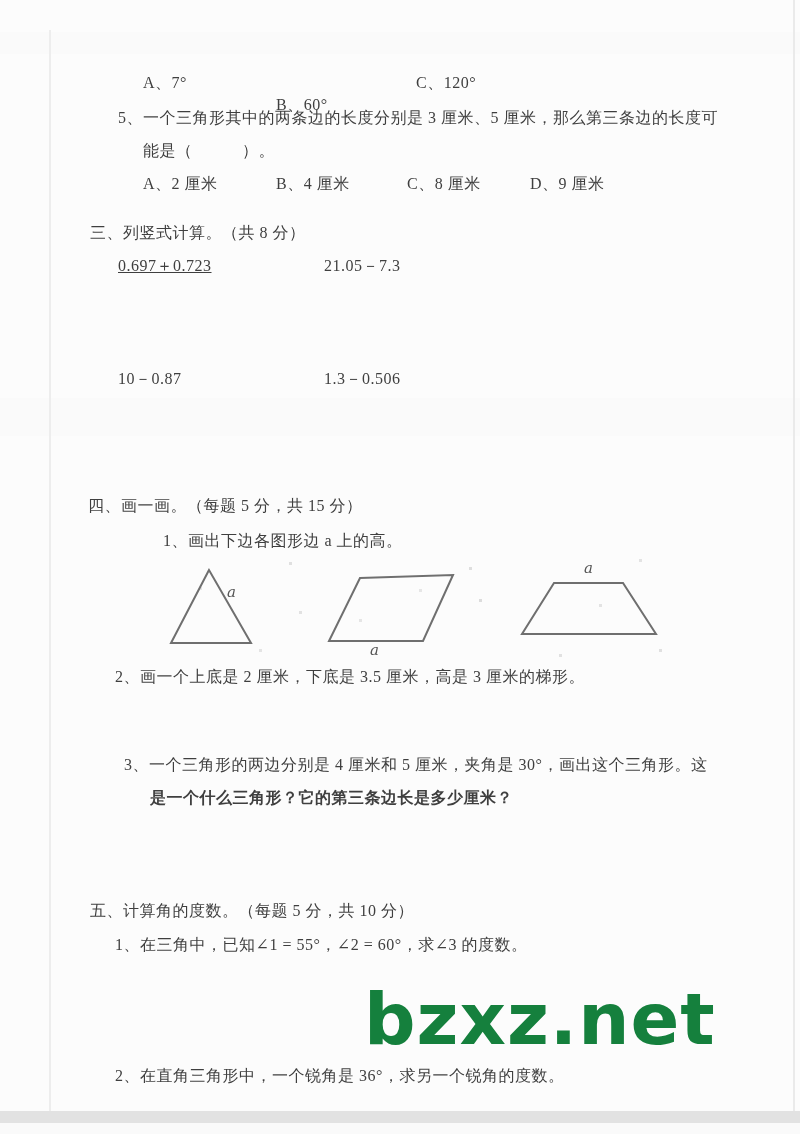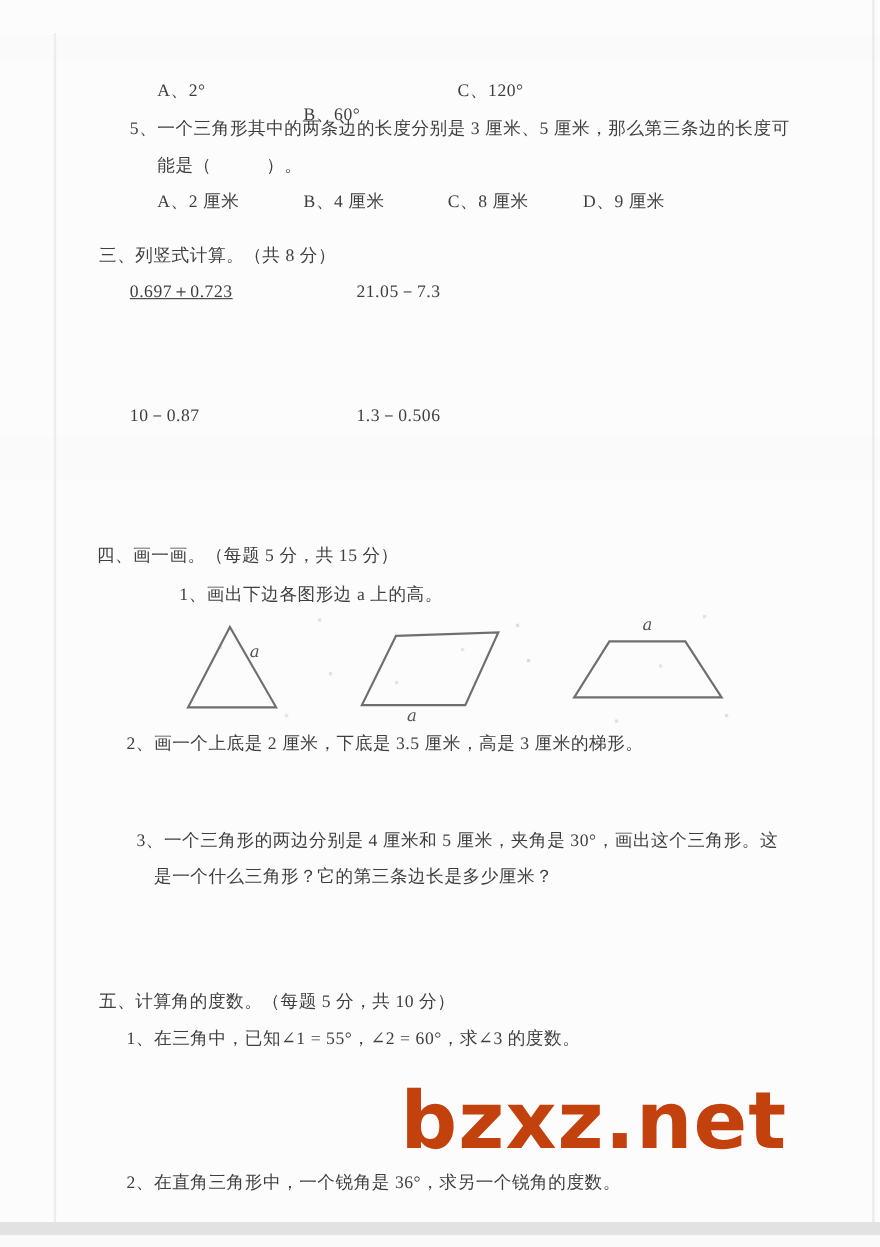--- a/index.html
+++ b/index.html
@@ -24,21 +24,21 @@
 
   .shapes-svg{position:absolute;left:150px;top:555px;}
   .shape-label{
     position:absolute;font-style:italic;font-size:15px;color:#555;
     font-family:"DejaVu Serif",serif;white-space:nowrap;
   }
   .watermark{
     position:absolute;left:364px;top:981px;
     font-family:"DejaVu Sans","Liberation Sans",sans-serif;
     font-weight:bold;font-size:72px;line-height:76px;
-    color:#c2410c;letter-spacing:1px;z-index:0;
+    color:#15803d;letter-spacing:1px;z-index:0;
     user-select:none;
   }
   .content{position:relative;z-index:1;}
   
   .speckles{position:absolute;left:0;top:0;width:1px;height:1px;background:transparent;
     box-shadow:
       290px 563px 0 1px #e0e0e0, 470px 568px 0 1px #dedede, 640px 560px 0 1px #e3e3e3,
       300px 612px 0 1px #e2e2e2, 480px 600px 0 1px #dcdcdc, 660px 650px 0 1px #e0e0e0,
       260px 650px 0 1px #e4e4e4, 420px 590px 0 1px #e6e6e6, 560px 655px 0 1px #e1e1e1,
       360px 620px 0 1px #e5e5e5, 600px 605px 0 1px #e3e3e3, 200px 588px 0 1px #e6e6e6;
@@ -51,21 +51,21 @@
 
   <div class="band-light" style="top:32px;height:22px;"></div>
   <div class="band-light" style="top:398px;height:38px;"></div>
   <div class="vline" style="left:49px;top:30px;height:1081px;"></div>
   <div class="vline" style="left:793px;top:0;height:1111px;background:#eaeaea;"></div>
 
   <div class="watermark">bzxz.net</div>
 
   <div class="content">
 
-    <div class="t" style="left:143px;top:73px;">A、2°</div>
+    <div class="t" style="left:143px;top:73px;">A、7°</div>
     <div class="t" style="left:276px;top:73px;margin-top:22px;">B、60°</div>
     <div class="t" style="left:416px;top:73px;">C、120°</div>
 
     <div class="t" style="left:118px;top:108px;">5、一个三角形其中的两条边的长度分别是 3 厘米、5 厘米，那么第三条边的长度可</div>
     <div class="t" style="left:143px;top:141px;">能是（　　　）。</div>
     <div class="t" style="left:143px;top:174px;">A、2 厘米</div>
     <div class="t" style="left:276px;top:174px;">B、4 厘米</div>
     <div class="t" style="left:407px;top:174px;">C、8 厘米</div>
     <div class="t" style="left:530px;top:174px;">D、9 厘米</div>
 
@@ -84,21 +84,21 @@
       <polygon points="209,570 171,643 251,643" fill="none" stroke="#6f6f6f" stroke-width="2"></polygon>
       <polygon points="360,578 453,575 423,641 329,641" fill="none" stroke="#6f6f6f" stroke-width="2"></polygon>
       <polygon points="554,583 623,583 656,634 522,634" fill="none" stroke="#6f6f6f" stroke-width="2"></polygon>
     </svg>
     <div class="shape-label" style="left:227px;top:583px;">a</div>
     <div class="shape-label" style="left:370px;top:641px;">a</div>
     <div class="shape-label" style="left:584px;top:559px;">a</div>
 
     <div class="t" style="left:115px;top:667px;">2、画一个上底是 2 厘米，下底是 3.5 厘米，高是 3 厘米的梯形。</div>
     <div class="t" style="left:124px;top:755px;">3、一个三角形的两边分别是 4 厘米和 5 厘米，夹角是 30°，画出这个三角形。这</div>
-    <div class="t" style="left:140px;top:788px;">是一个什么三角形？它的第三条边长是多少厘米？</div>
+    <div class="t" style="left:150px;top:788px;font-weight:bold;">是一个什么三角形？它的第三条边长是多少厘米？</div>
 
     <div class="t" style="left:90px;top:901px;font-family:Liberation Serif, serif;">五、计算角的度数。（每题 5 分，共 10 分）</div>
     <div class="t" style="left:115px;top:935px;">1、在三角中，已知∠1 = 55°，∠2 = 60°，求∠3 的度数。</div>
     <div class="t" style="left:115px;top:1025px;margin-top:41px;">2、在直角三角形中，一个锐角是 36°，求另一个锐角的度数。</div>
 
   </div>
 
   <div class="bottom-bar"></div>
   <div class="below-bar"></div>
 

